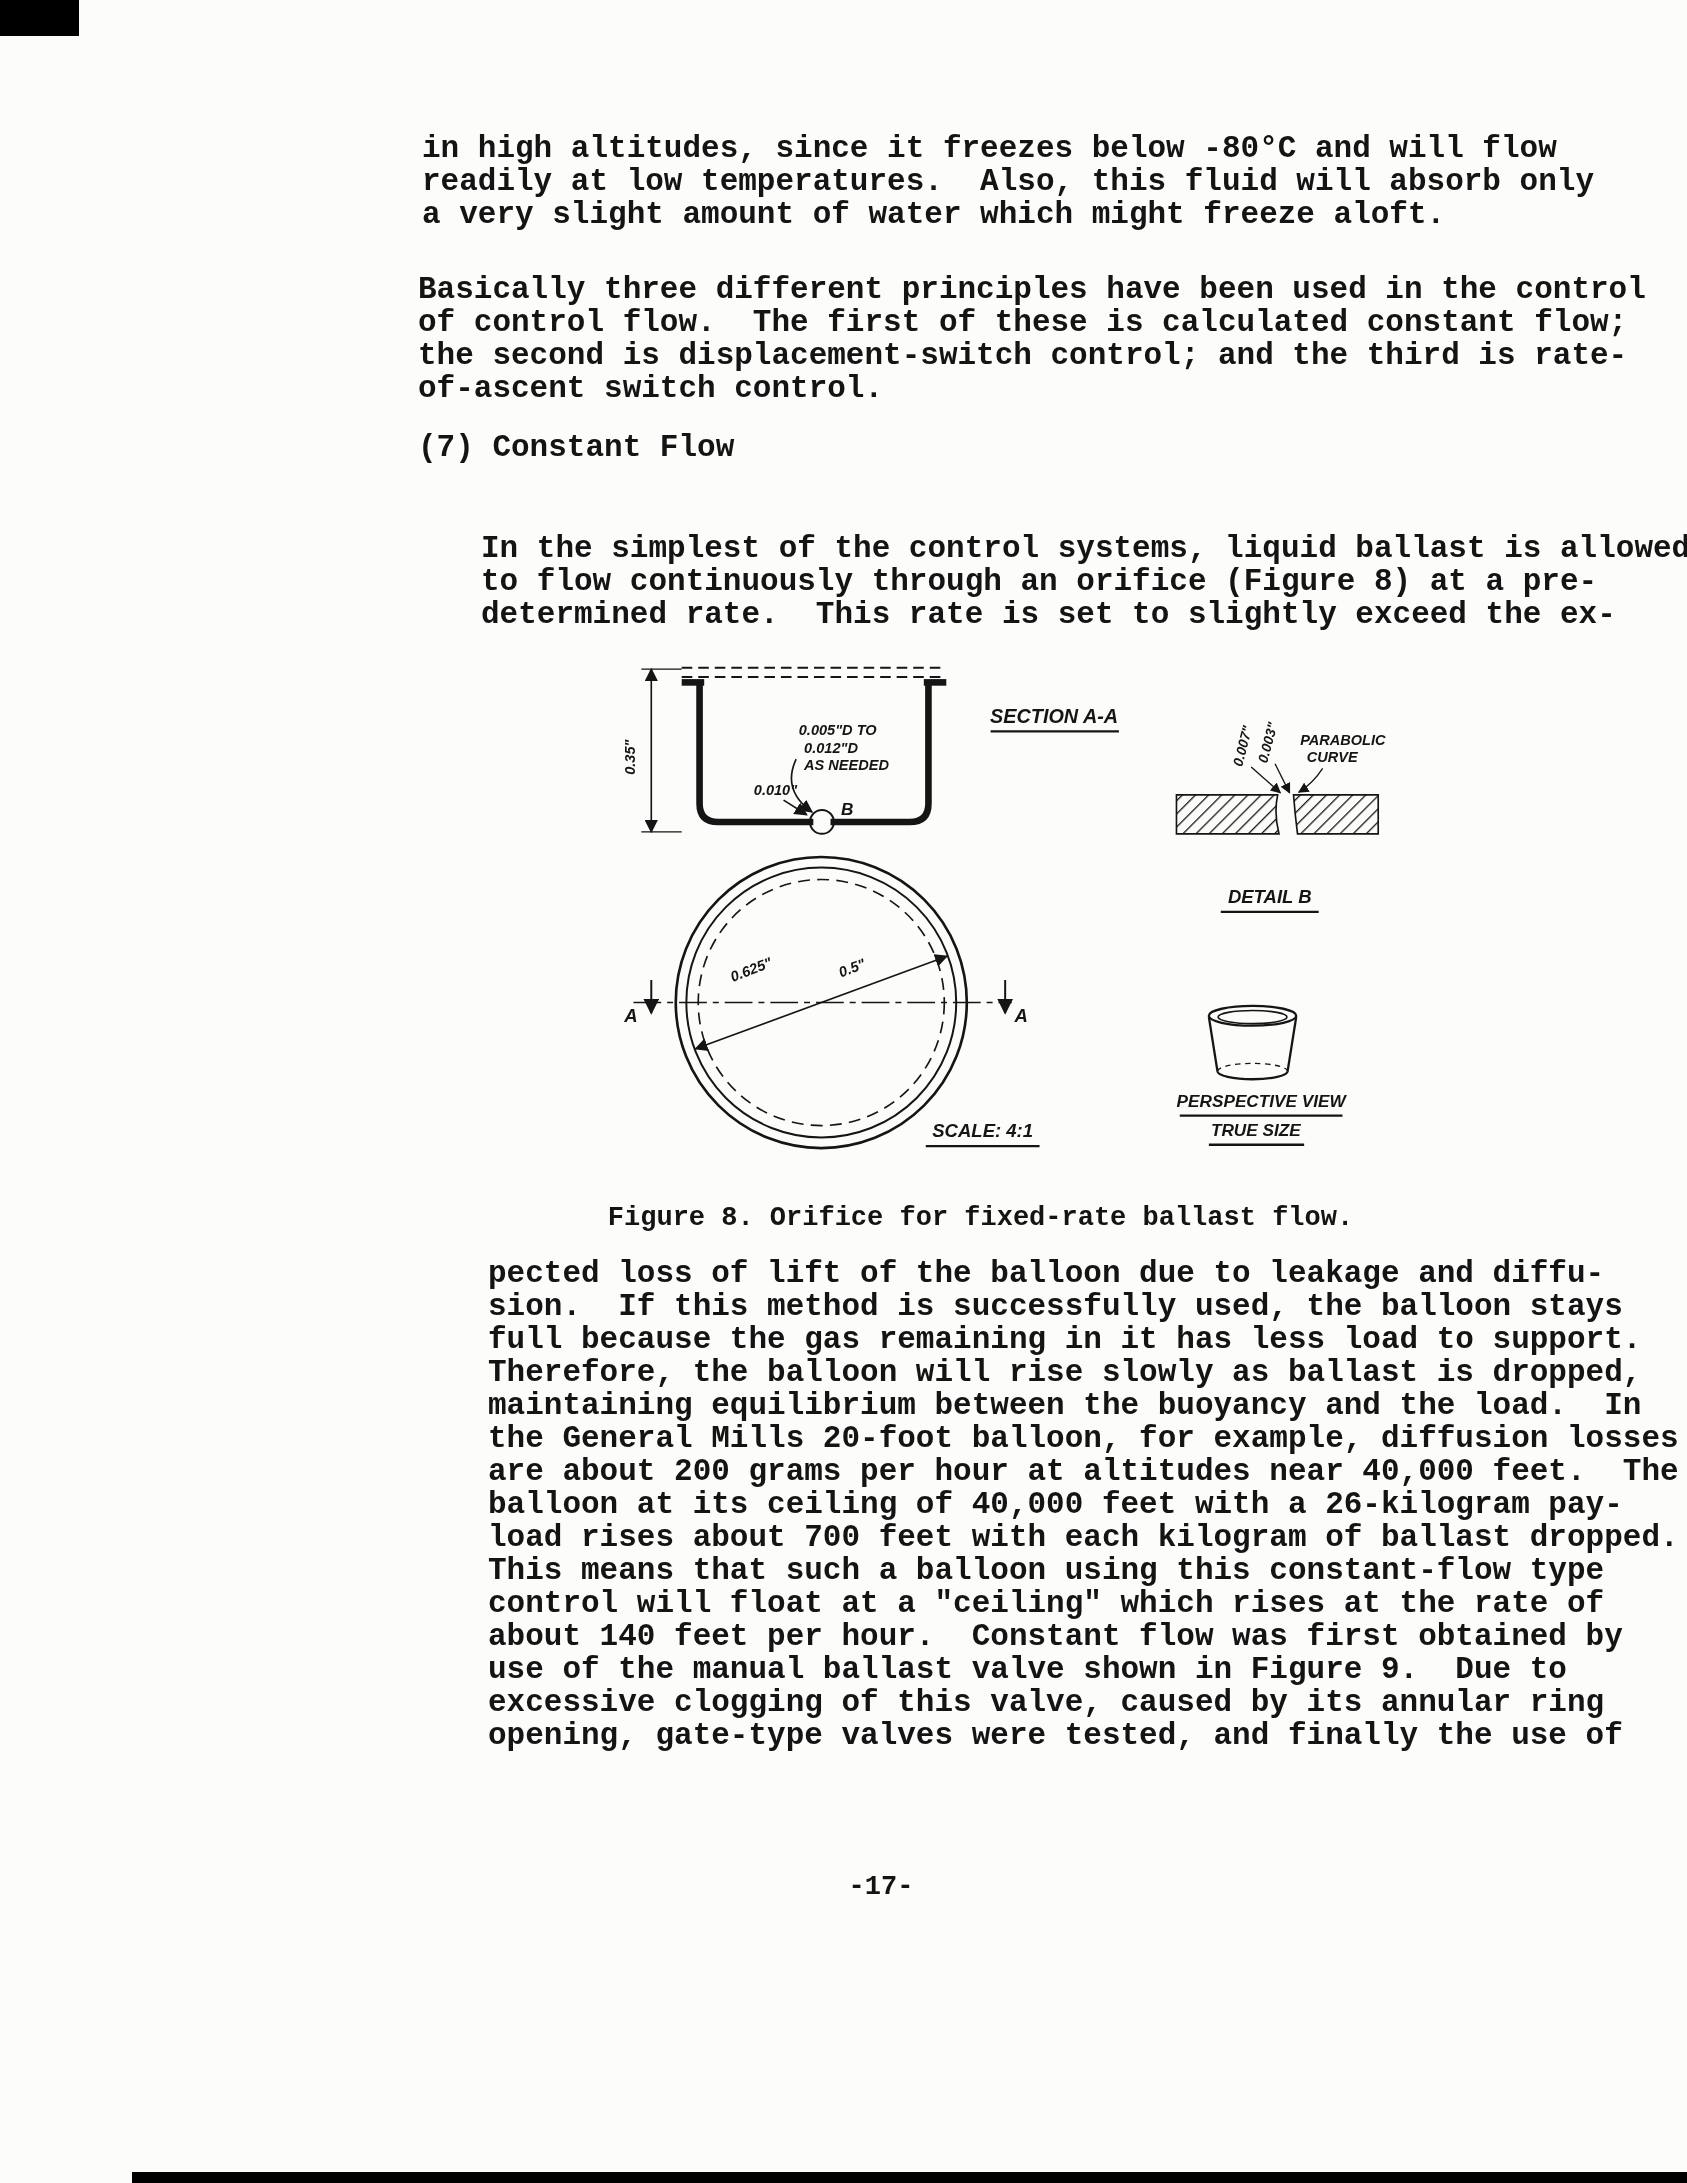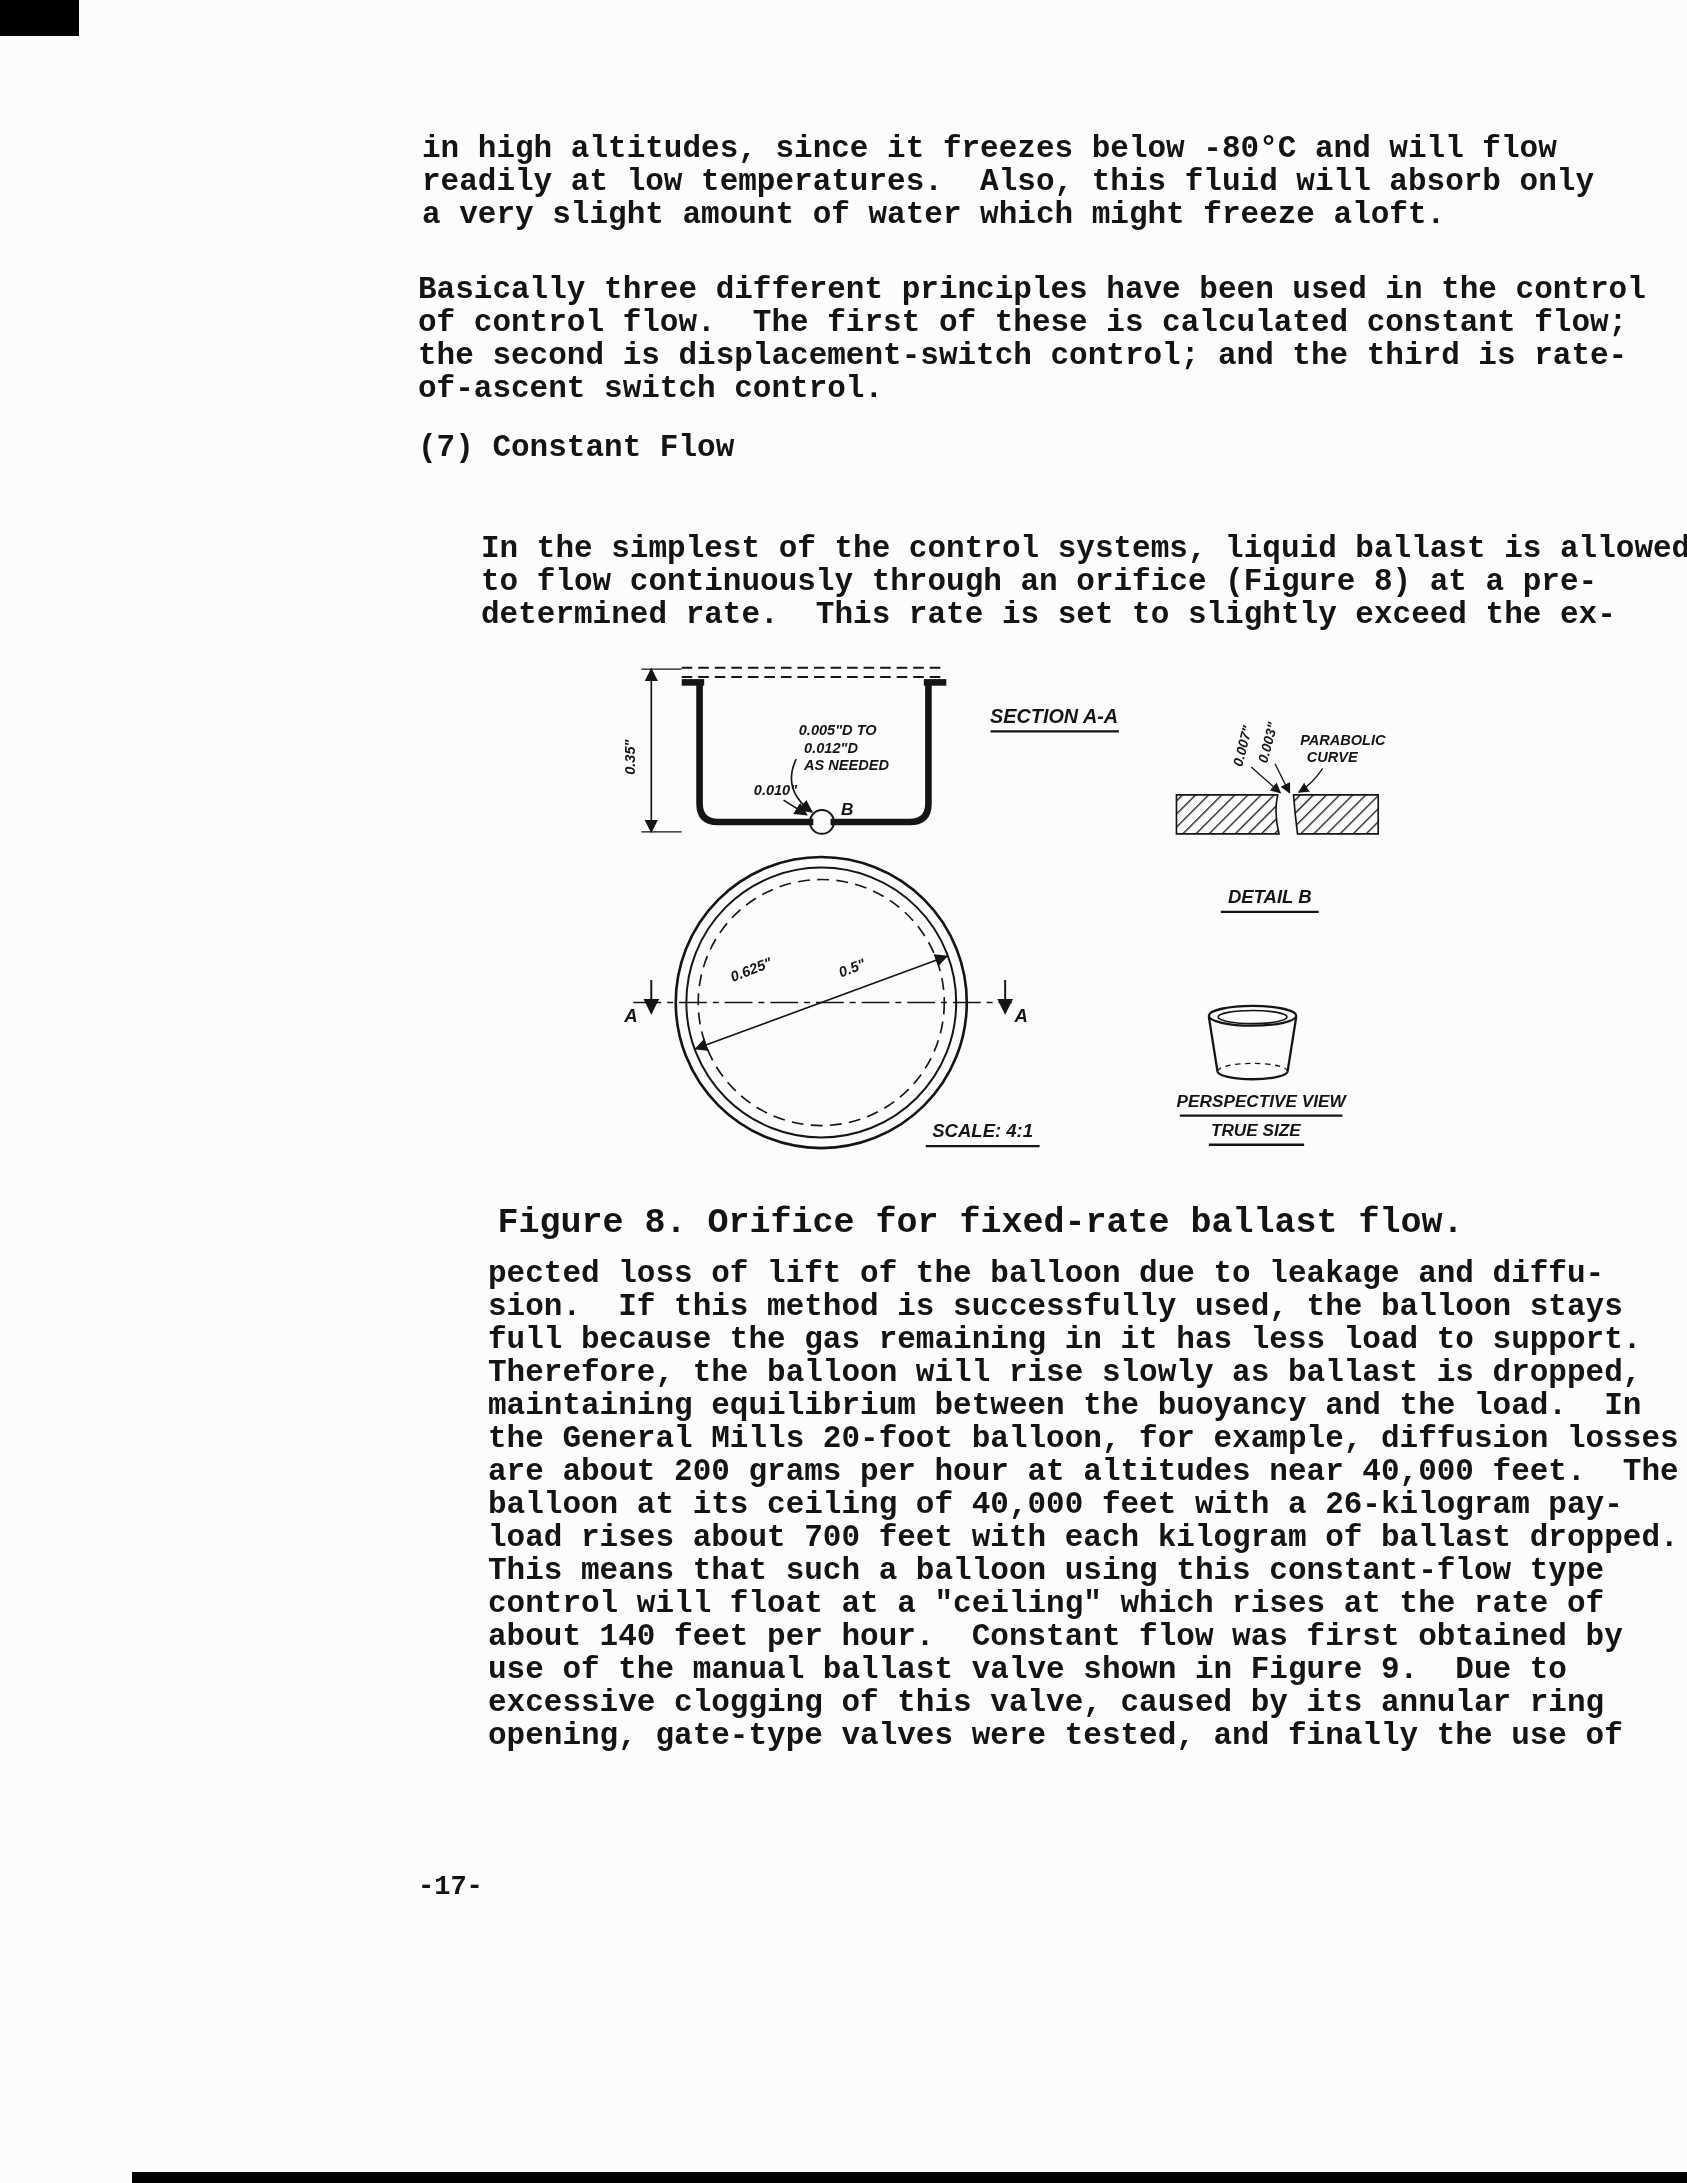--- a/index.html
+++ b/index.html
@@ -14,26 +14,26 @@
     white-space:pre;
     font-size:31px;
     line-height:33px;
     font-weight:700;
     letter-spacing:0px;
   }
   .caption{
     position:absolute;
     left:418px;top:1203px;width:1125px;
     text-align:center;
-    font-size:35px;font-weight:700;
+    font-size:27px;font-weight:700;
   }
   .pagenum{
     position:absolute;
     left:418px;top:1872px;width:926px;
-    text-align:left;
+    text-align:center;
     font-size:27px;font-weight:700;
   }
   .artifact{position:absolute;background:#000;}
   #fig-svg{position:absolute;left:595px;top:648px;}
   .figtext{
     font-family:"Liberation Sans","DejaVu Sans",sans-serif;
     font-style:italic;font-weight:700;fill:#151515;
   }
   .ln{stroke:#151515;fill:none;}
 </style>

